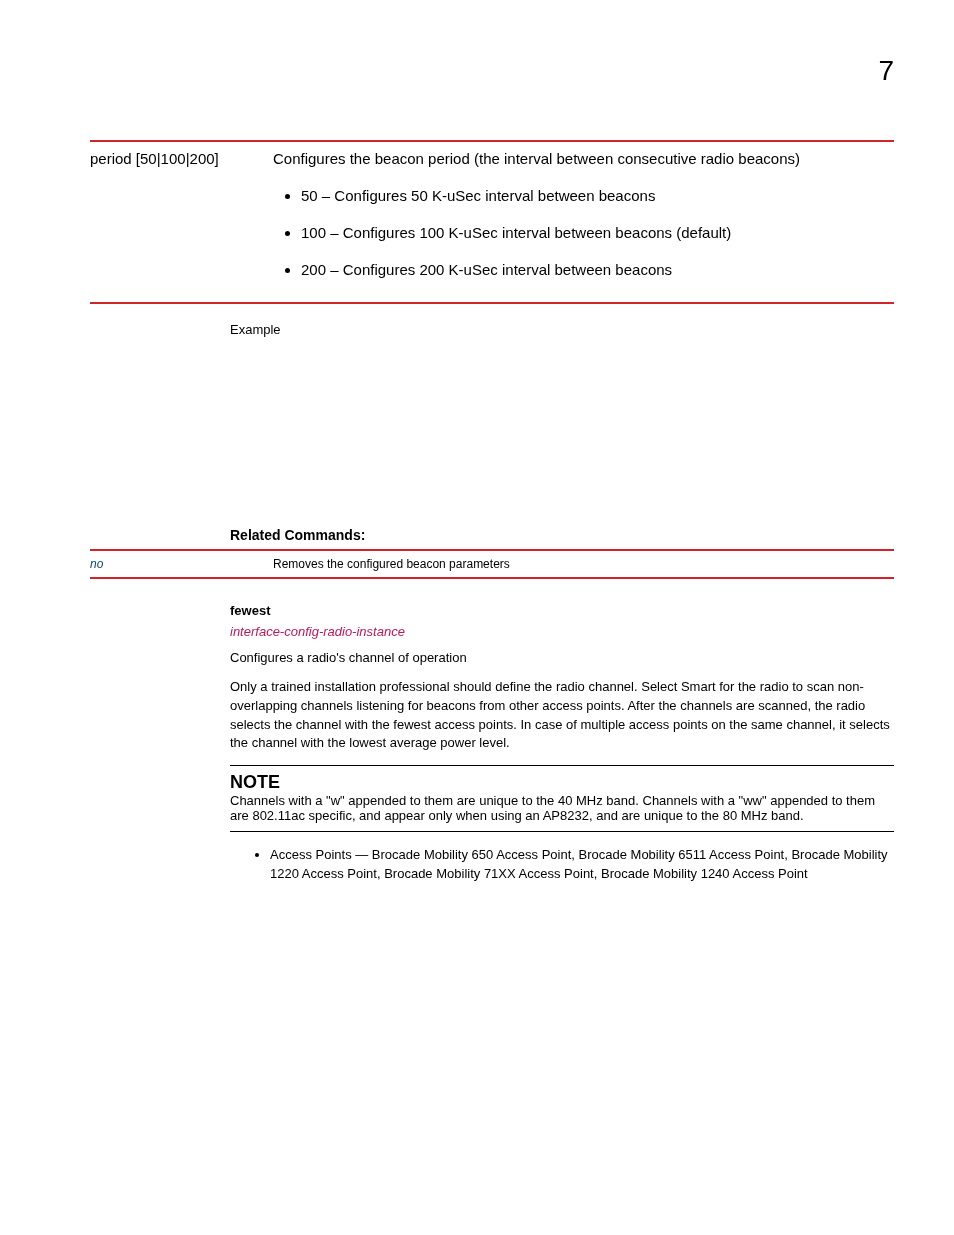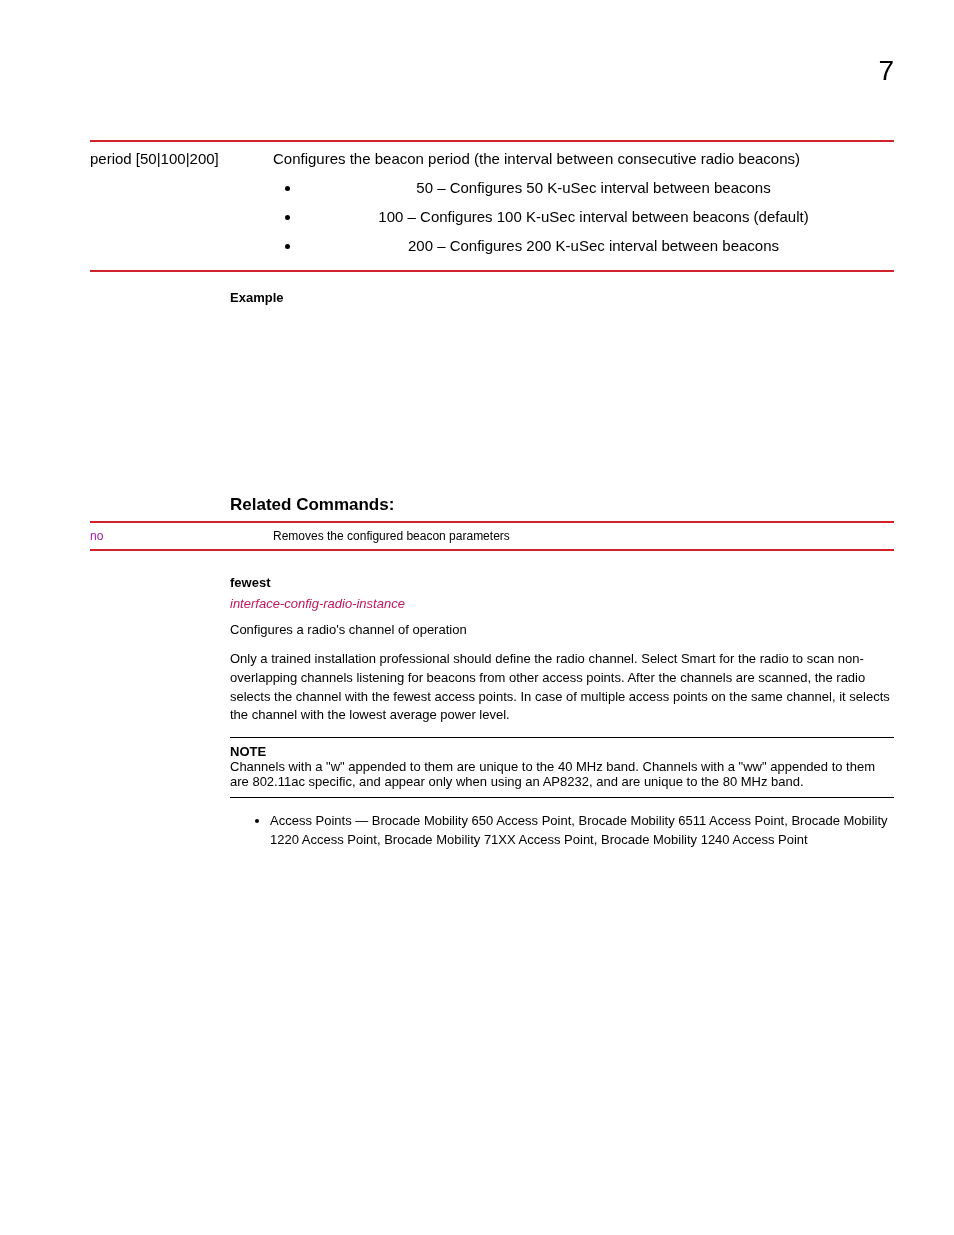--- a/index.html
+++ b/index.html
@@ -51,80 +51,80 @@
     border: none;
     border-top: 2px solid #d2232a;
     margin: 0;
   }
   ul.bullets {
     list-style-type: disc;
     margin: 4px 0 2px 0;
     padding-left: 28px;
   }
   ul.bullets li {
-    margin: 8px 0;
-    text-align: center;
+    margin: 16px 0;
   }
   .main-col {
     margin-left: 140px;
     margin-right: 0;
   }
   .section-label {
-    font-weight: bold;
+    font-weight: normal;
     font-size: 13px;
     margin-top: 18px;
     margin-bottom: 10px;
   }
   .example-gap {
     height: 180px;
   }
   .related-heading {
     font-weight: bold;
-    font-size: 17px;
+    font-size: 14px;
     margin-bottom: 6px;
   }
   .related-table {
     width: 100%;
     border-collapse: collapse;
   }
   .related-table td {
     padding: 6px 8px 6px 0;
     font-size: 12px;
     vertical-align: top;
   }
   .related-table td.col-left {
     width: 175px;
   }
   .link {
     color: #be185d;
     font-style: italic;
   }
   .link-nored {
-    color: #a21caf;
+    color: #0c4a6e;
+    font-style: italic;
   }
   .channel-heading {
     font-weight: bold;
     font-size: 13px;
     margin-top: 24px;
     margin-bottom: 6px;
   }
   p.body {
     font-size: 13px;
     line-height: 1.45;
     margin: 10px 0;
   }
   .note-block {
     border-top: 1.5px solid #000;
     border-bottom: 1.5px solid #000;
     padding: 6px 0 8px 0;
     margin: 12px 0 14px 0;
   }
   .note-label {
     font-weight: bold;
-    font-size: 13px;
+    font-size: 18px;
   }
   ul.platform {
     list-style-type: disc;
     margin: 6px 2px 10px 0;
     padding-left: 40px;
   }
   ul.platform li {
     font-size: 13px;
     line-height: 1.45;
   }

